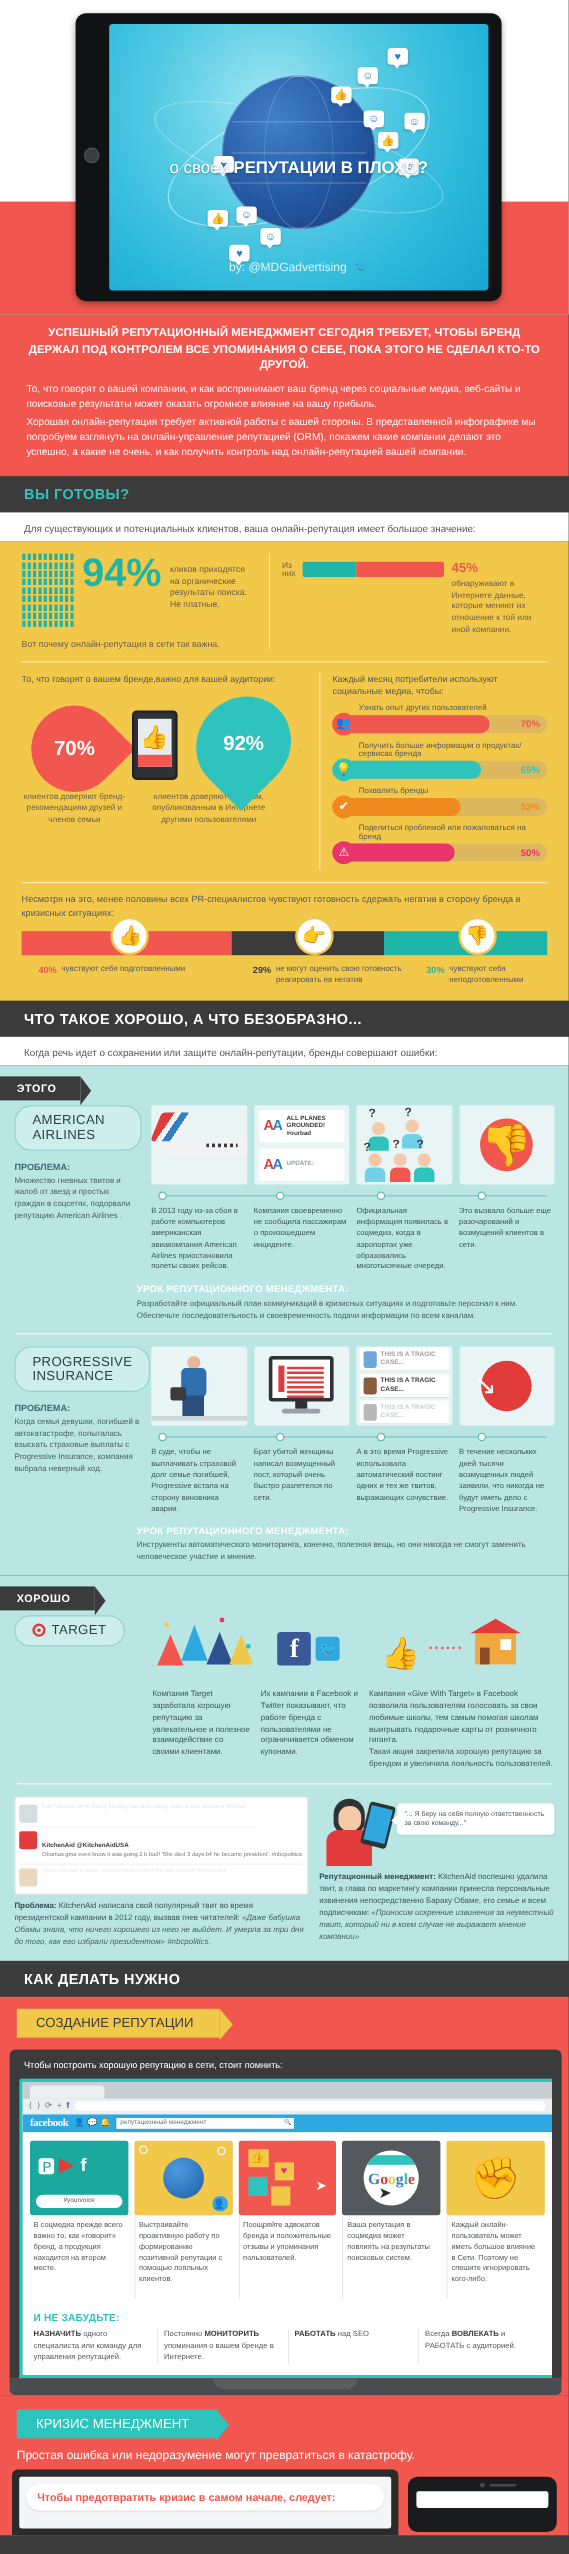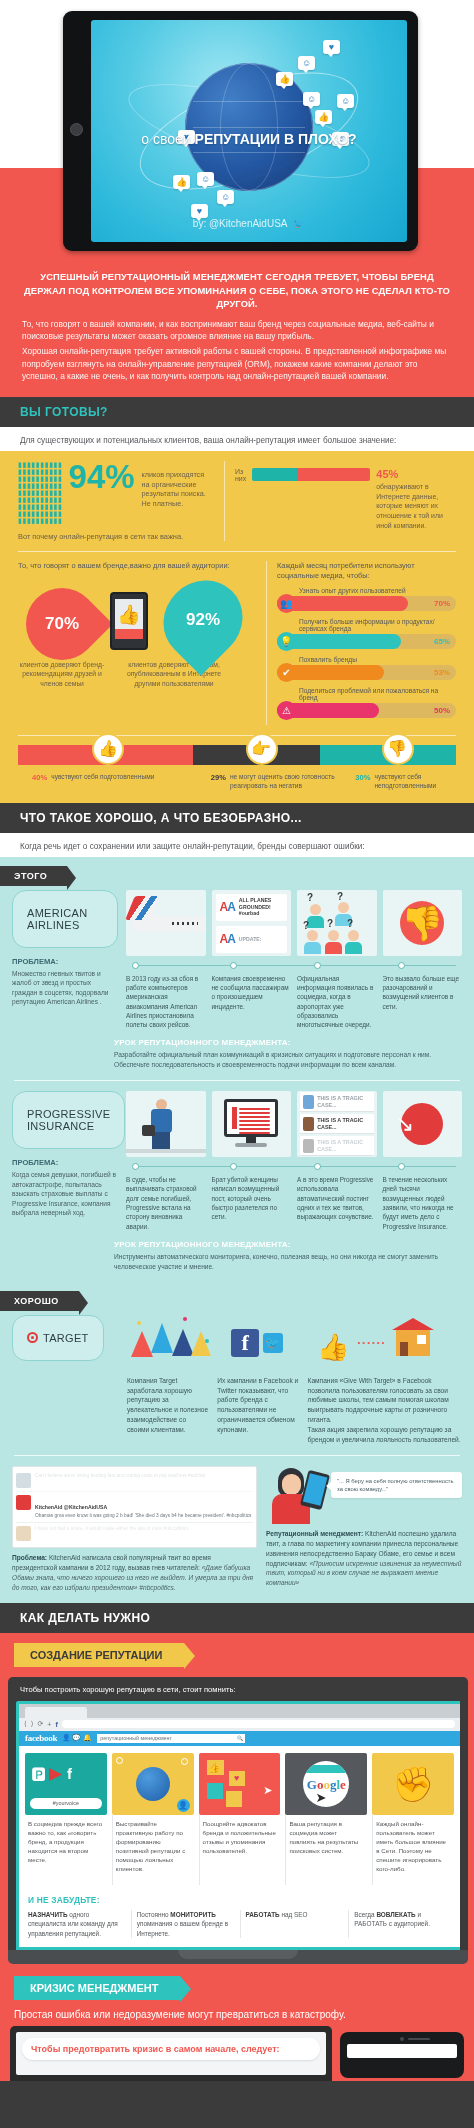--- a/index.html
+++ b/index.html
@@ -258,21 +258,21 @@
     font-size: 9px; font-weight: bold; letter-spacing: .5px;
     padding: 5px 20px 5px 14px; position: relative; margin: 9px 0 4px;
   }
   .ribbon::after {
     content:""; position: absolute; right: -9px; top: 0;
     border-top: 12.5px solid transparent; border-bottom: 12.5px solid transparent;
     border-left: 9px solid #3b3b3b;
   }
   .brandpill {
     display: inline-block; background: #cdeeec; border: 1px solid #8fd4d0;
-    border-radius: 14px; padding: 16px 14px;
+    border-radius: 14px; padding: 6px 14px;
     font-size: 11px; color: #2f3e46; letter-spacing: .3px;
   }
   .case { display: flex; padding: 0 12px; gap: 8px; }
   .case-left { width: 106px; flex: 0 0 106px; }
   .case-left .ptitle { font-size: 7.6px; font-weight: bold; color: #3b6a72; margin: 9px 0 3px; }
   .case-left .ptext { font-size: 6.6px; line-height: 1.45; color: #4b6168; }
   .case-right { flex: 1; }
   .thumbrow { display: flex; gap: 6px; }
   .thumb {
     flex: 1; height: 66px; background: #e8f5f4; border-radius: 2px;
@@ -368,21 +368,21 @@
   .woman .hair { position: absolute; left: 12px; top: 2px; width: 26px; height: 28px; border-radius: 13px 13px 8px 8px; background: #2f3338; }
   .woman .face { position: absolute; left: 16px; top: 8px; width: 19px; height: 21px; border-radius: 9px; background: #f3c9a8; }
   .woman .body { position: absolute; left: 6px; top: 28px; width: 38px; height: 30px; border-radius: 10px 10px 0 0; background: #e23b3b; }
   .phone { position: absolute; right: 0; top: 6px; width: 22px; height: 36px; background: #2f3338; border-radius: 3px; transform: rotate(14deg); }
   .phone .s { position: absolute; left: 2px; top: 3px; right: 2px; bottom: 4px; background: #2fa8e0; }
 
   
   .howto { background: #f1574f; padding: 10px 0 0; position: relative; }
   .tagbar {
     display: inline-block; background: #f2c84b; color: #3b3b3b;
-    font-size: 11px; font-weight: bold; padding: 6px 22px 6px 16px;
+    font-size: 11px; font-weight: normal; padding: 6px 22px 6px 16px;
     position: relative; margin-left: 14px;
   }
   .tagbar::after { content:""; position: absolute; right: -11px; top: 0; border-top: 13.5px solid transparent; border-bottom: 13.5px solid transparent; border-left: 11px solid #f2c84b; }
   .tagbar.teal { background: #2ec3bc; color: #fff; }
   .tagbar.teal::after { border-left-color: #2ec3bc; }
 
   .imac { margin: 10px 6px 0 8px; background: #3b3b3b; border-radius: 5px 5px 0 0; padding: 8px 8px 0; }
   .imac .caption { font-size: 7.6px; color: #fff; padding: 0 4px 7px; }
   .browser { background: #fff; border: 3px solid #2ec3bc; border-right: 0; border-radius: 3px 0 0 0; overflow: hidden; }
   .bw-tabs { background: #c9ced2; height: 14px; position: relative; }
@@ -452,21 +452,21 @@
         <div class="bubble" style="left:241px;top:112px">☺</div>
         <div class="bubble" style="left:87px;top:110px">♥</div>
         <div class="bubble" style="left:82px;top:155px">👍</div>
         <div class="bubble" style="left:106px;top:152px">☺</div>
         <div class="bubble" style="left:126px;top:170px">☺</div>
         <div class="bubble" style="left:100px;top:184px">♥</div>
         <div class="hero-title-wrap">
           <div class="hero-sub"><span>о своей </span><b>РЕПУТАЦИИ В ПЛОХО?</b></div>
         </div>
         <div class="hero-by">
-          <span>by: @KitchenAidUSA</span>
+          <span>by: @MDGadvertising</span>
           <span class="tw-bird">🐦</span>
         </div>
       </div>
     </div>
   </div>
 
   <div class="intro">
     <h2>УСПЕШНЫЙ РЕПУТАЦИОННЫЙ МЕНЕДЖМЕНТ СЕГОДНЯ ТРЕБУЕТ, ЧТОБЫ БРЕНД ДЕРЖАЛ ПОД КОНТРОЛЕМ ВСЕ УПОМИНАНИЯ О СЕБЕ, ПОКА ЭТОГО НЕ СДЕЛАЛ КТО-ТО ДРУГОЙ.</h2>
     <p>То, что говорят о вашей компании, и как воспринимают ваш бренд через социальные медиа, веб-сайты и поисковые результаты может оказать огромное влияние на вашу прибыль.</p>
     <p style="margin-top:2px">Хорошая онлайн-репутация требует активной работы с вашей стороны. В представленной инфографике мы попробуем взглянуть на онлайн-управление репутацией (ORM), покажем какие компании делают это успешно, а какие не очень, и как получить контроль над онлайн-репутацией вашей компании.</p>
@@ -582,20 +582,21 @@
             <div class="ico" style="background:#e8336b">⚠</div>
             <span class="pct" style="color:#e8336b">50%</span>
           </div>
         </div>
       </div>
     </div>
 
     <div class="hr-y"></div>
 
     <div class="prband">
+      <div class="q">Несмотря на это, менее половины всех PR-специалистов чувствуют готовность сдержать негатив в сторону бренда в кризисных ситуациях:</div>
       <div class="prbar">
         <div class="seg1"></div>
         <div class="seg2"></div>
         <div class="seg3"></div>
         <div class="prcircle" style="left:17%">👍</div>
         <div class="prcircle" style="left:52%">👉</div>
         <div class="prcircle" style="left:83%">👎</div>
       </div>
       <div class="prlegend">
         <div class="it" style="width:44%;padding-left:14px">

